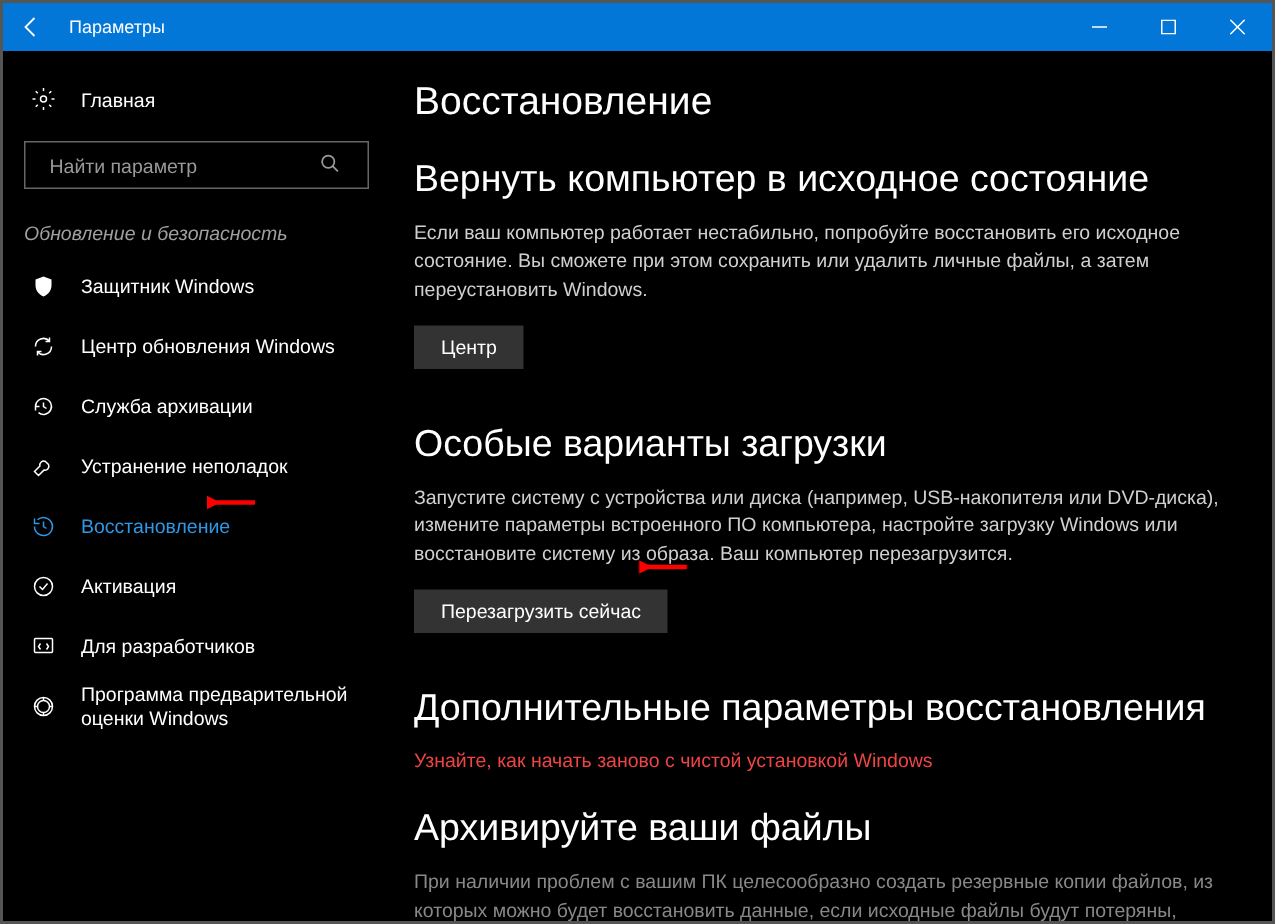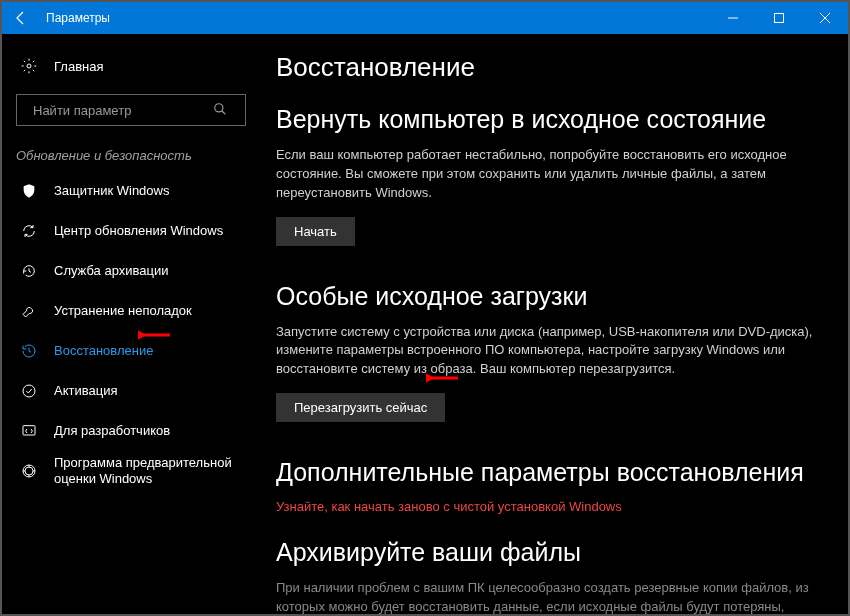--- a/index.html
+++ b/index.html
@@ -157,23 +157,23 @@
         </span>
       <span class="label">Программа предварительной оценки Windows</span>
     </div>
   </div>
 
   <div class="main">
     <div class="h1">Восстановление</div>
     
     <div class="h2">Вернуть компьютер в исходное состояние</div>
     <div class="para">Если ваш компьютер работает нестабильно, попробуйте восстановить его исходное состояние. Вы сможете при этом сохранить или удалить личные файлы, а затем переустановить Windows.</div>
-    <button class="btn">Начать</button>
-    
-    <div class="h2">Особые исходное загрузки</div>
+    <button class="btn">Центр</button>
+    
+    <div class="h2">Особые варианты загрузки</div>
     <div class="para">Запустите систему с устройства или диска (например, USB-накопителя или DVD-диска), измените параметры встроенного ПО компьютера, настройте загрузку Windows или восстановите систему из образа. Ваш компьютер перезагрузится.</div>
     <button class="btn">Перезагрузить сейчас</button>
     
     <div class="h2">Дополнительные параметры восстановления</div>
     <a class="link">Узнайте, как начать заново с чистой установкой Windows</a>
     
     <div class="h2">Архивируйте ваши файлы</div>
     <div class="para faded">При наличии проблем с вашим ПК целесообразно создать резервные копии файлов, из которых можно будет восстановить данные, если исходные файлы будут потеряны, повреждены или удалены.</div>
     
   </div>

